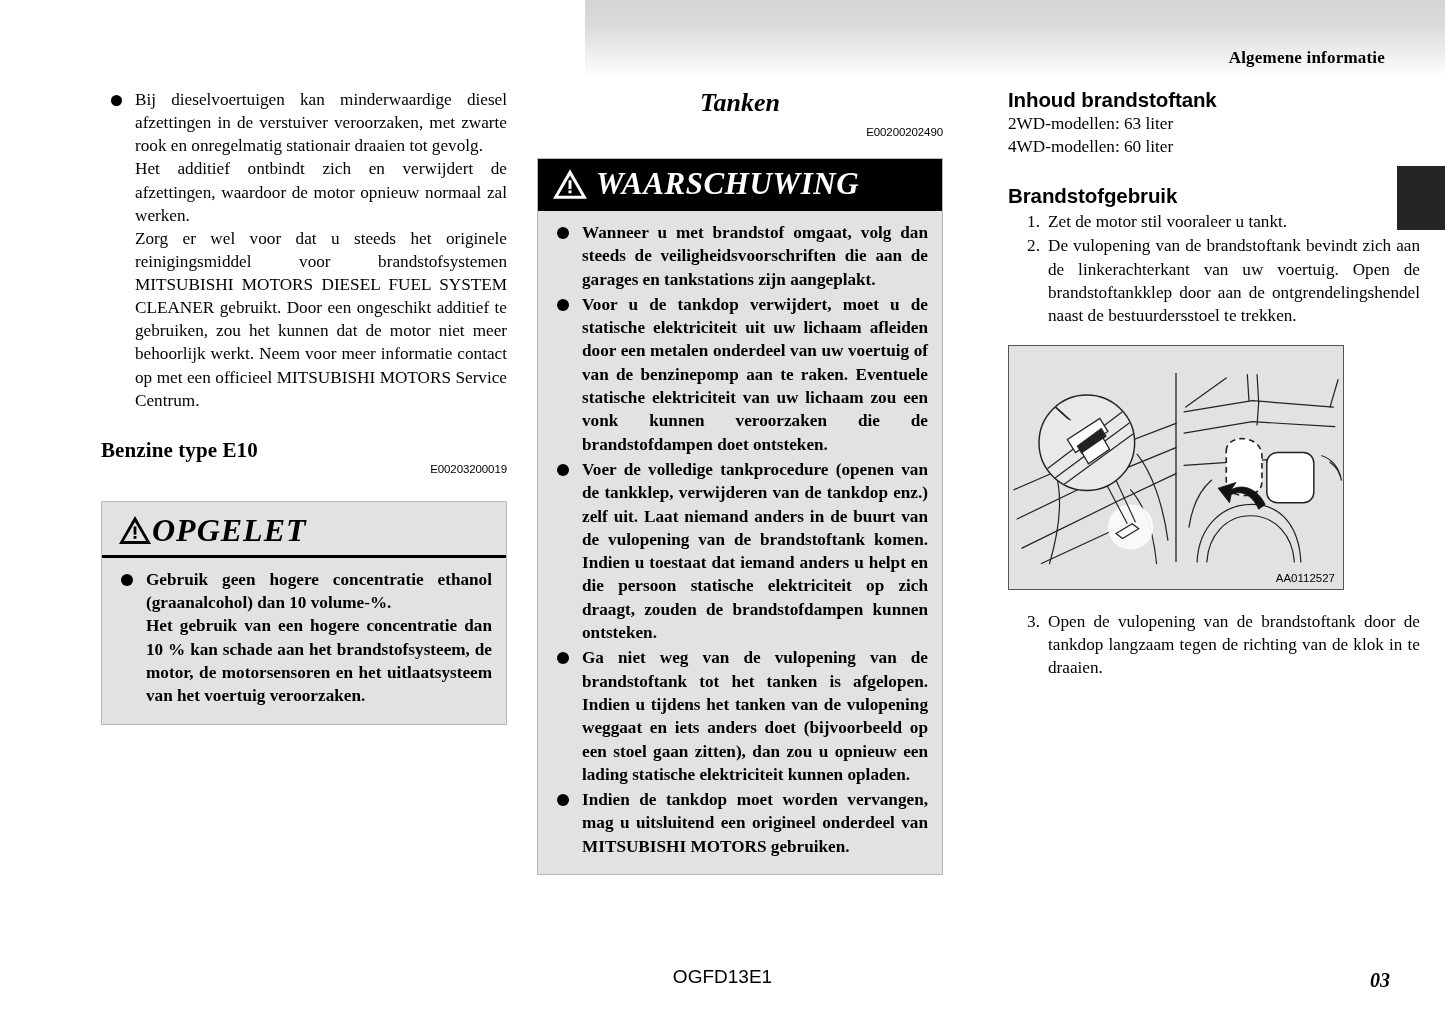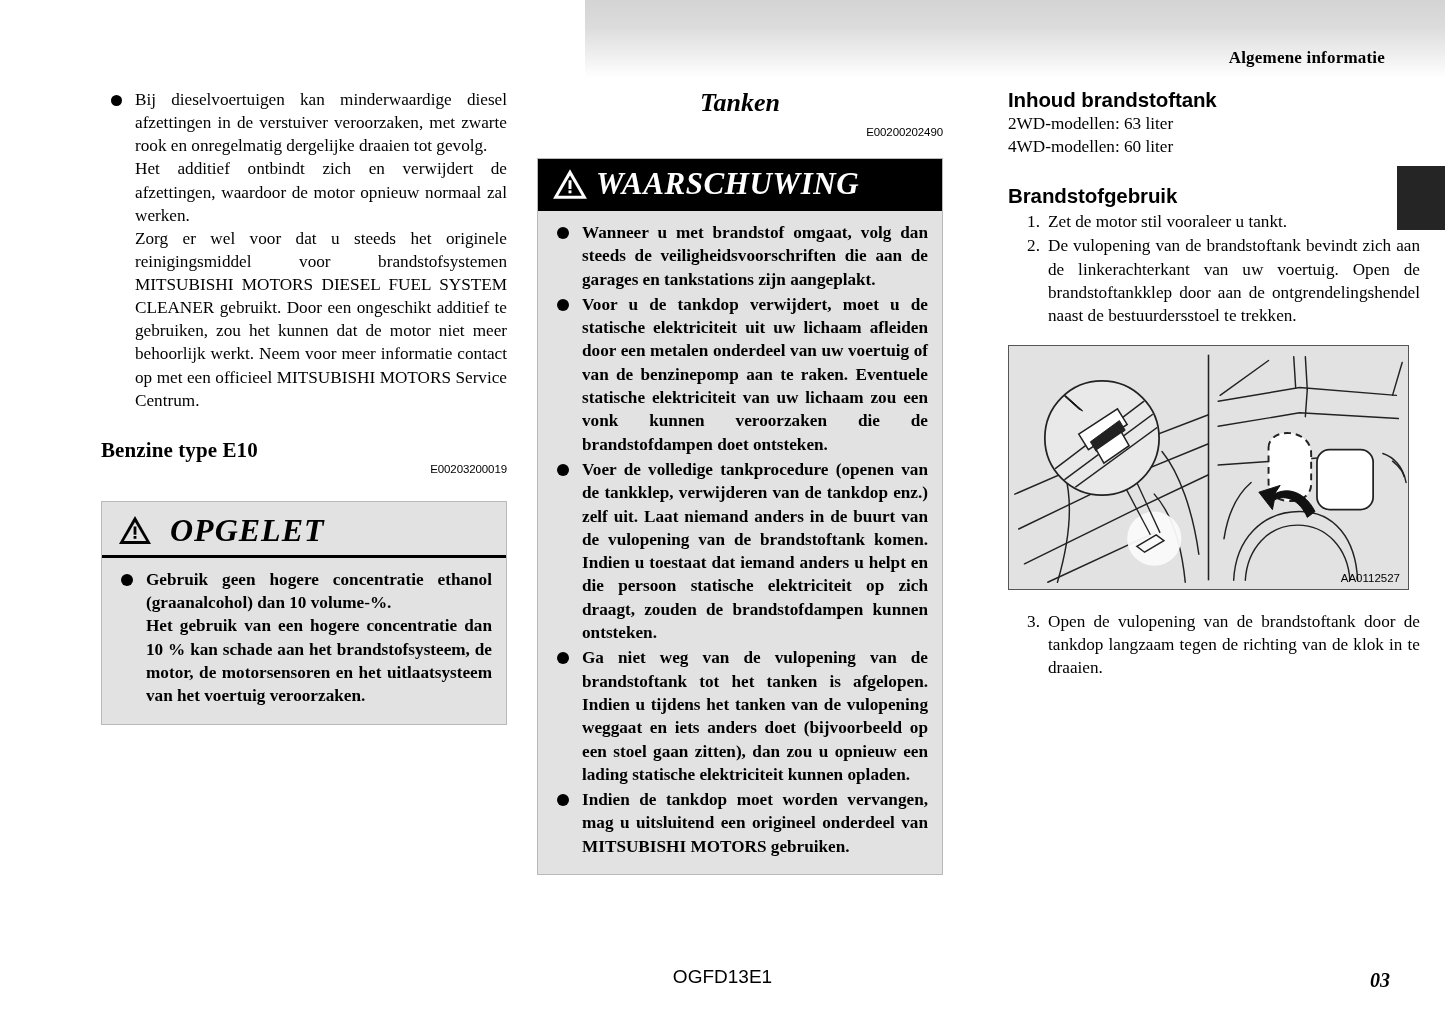--- a/index.html
+++ b/index.html
@@ -123,21 +123,20 @@
 
   
   .notice-box {
     background: #e2e2e2;
     border: 1px solid #b9b9b9;
   }
 
   .notice-head-light {
     display: flex;
     align-items: center;
-    gap: 18px;
     padding: 10px 4px 6px 16px;
     border-bottom: 3px solid #000;
     background: #e2e2e2;
   }
   .notice-head-dark {
     display: flex;
     align-items: center;
     gap: 8px;
     padding: 7px 16px 9px 14px;
     background: #000;
@@ -207,21 +206,21 @@
     padding-right: 8px;
   }
   .num-item .num-txt {
     flex: 1 1 auto;
     text-align: justify;
   }
 
   
   .figure {
     position: relative;
-    width: 401px;
+    width: 336px;
     height: 245px;
     background: #e2e2e2;
     border: 1px solid #555;
     margin-top: 18px;
     overflow: hidden;
   }
   .figure svg { display: block; width: 100%; height: 100%; }
   .figure-code {
     position: absolute;
     right: 8px;
@@ -263,21 +262,21 @@
   <div class="top-band"></div>
 
   <div class="running-header">Algemene informatie</div>
 
   <div class="thumb-tab"></div>
 
   <div class="col col-1">
 
     <div class="bullet-block">
       <span class="dot"></span>
-      <p class="body-txt">Bij dieselvoertuigen kan minderwaardige diesel afzettingen in de verstuiver veroorzaken, met zwarte rook en onregelmatig dergelijke draaien tot gevolg.</p>
+      <p class="body-txt">Bij dieselvoertuigen kan minderwaardige diesel afzettingen in de verstuiver veroorzaken, met zwarte rook en onregelmatig stationair draaien tot gevolg.</p>
       <p class="body-txt">Het additief ontbindt zich en verwijdert de afzettingen, waardoor de motor opnieuw normaal zal werken.</p>
       <p class="body-txt">Zorg er wel voor dat u steeds het originele reinigingsmiddel voor brandstofsystemen MITSUBISHI MOTORS DIESEL FUEL SYSTEM CLEANER gebruikt. Door een ongeschikt additief te gebruiken, zou het kunnen dat de motor niet meer behoorlijk werkt. Neem voor meer informatie contact op met een officieel MITSUBISHI MOTORS Service Centrum.</p>
     </div>
 
     <div class="sp-26"></div>
 
     <div class="heading-serif">Benzine type E10</div>
 
     <div class="ref-code">E00203200019</div>
 

